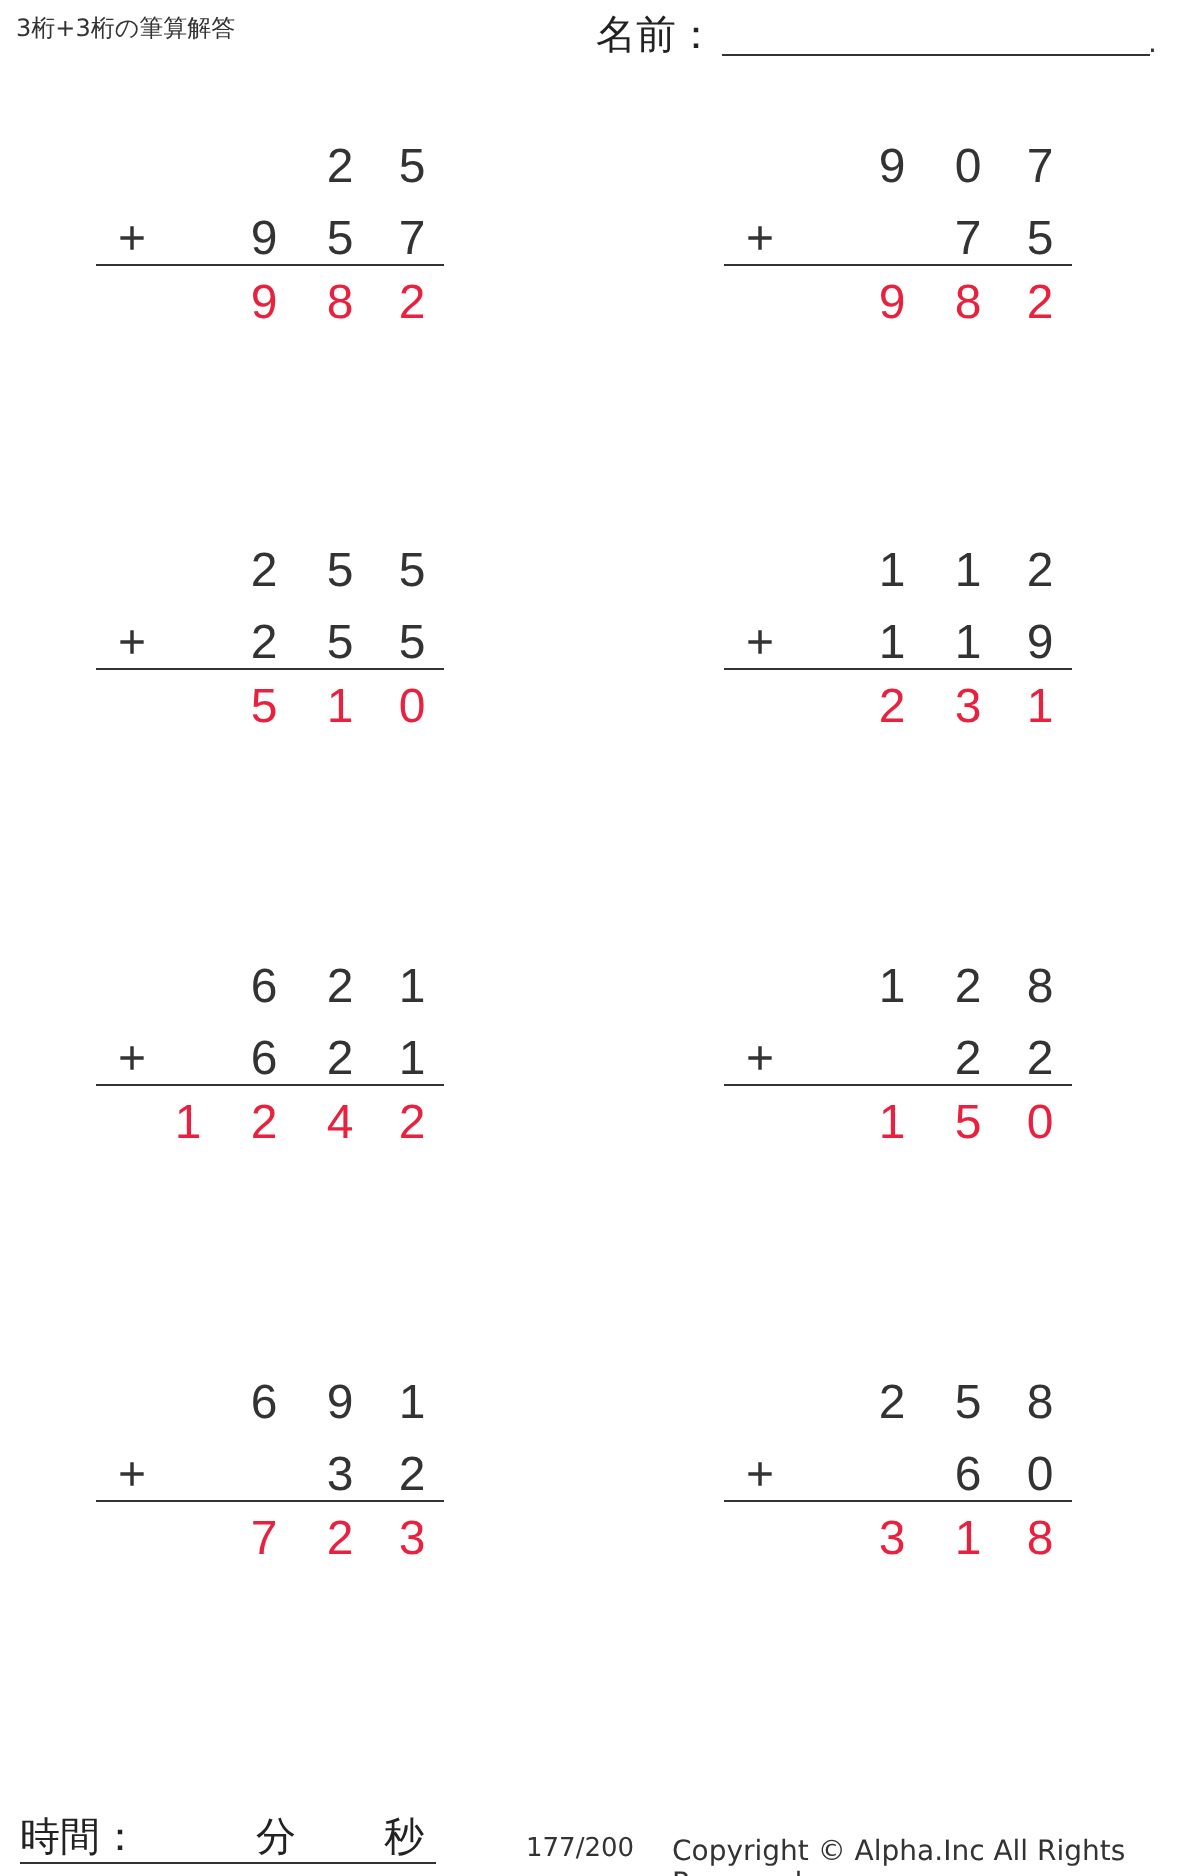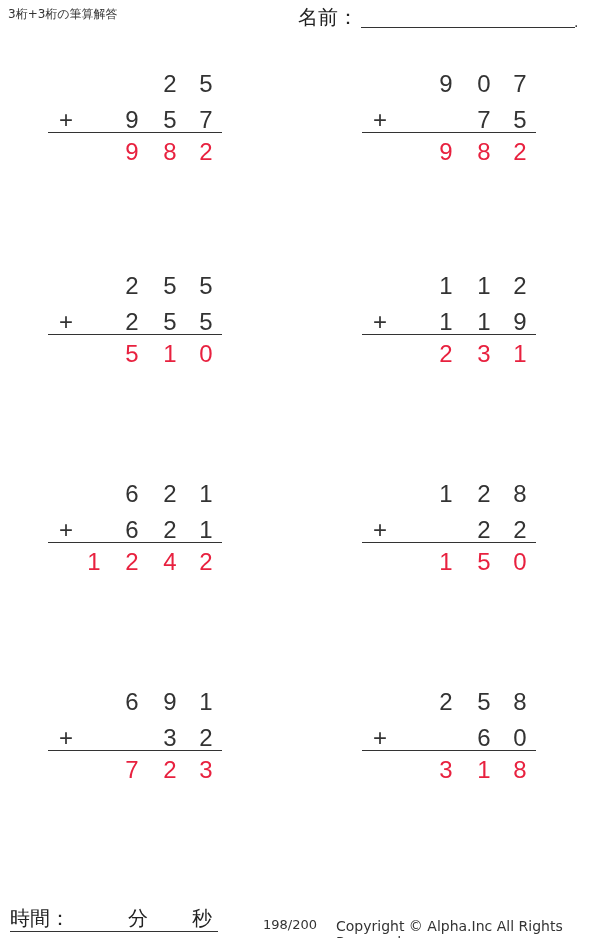--- a/index.html
+++ b/index.html
@@ -206,14 +206,14 @@
         <span class="digit" style="left: 148px;">8</span>
       </div>
     </div>
   </div>
 
 <div class="time-block">
   <span class="time-label">時間：</span>
   <span class="min-label">分</span>
   <span class="sec-label">秒</span>
 </div>
-<div class="page-num">198/200</div>
+<div class="page-num">177/200</div>
 <div class="copyright">Copyright © Alpha.Inc All Rights Reserved.</div>
 
 </body></html>

